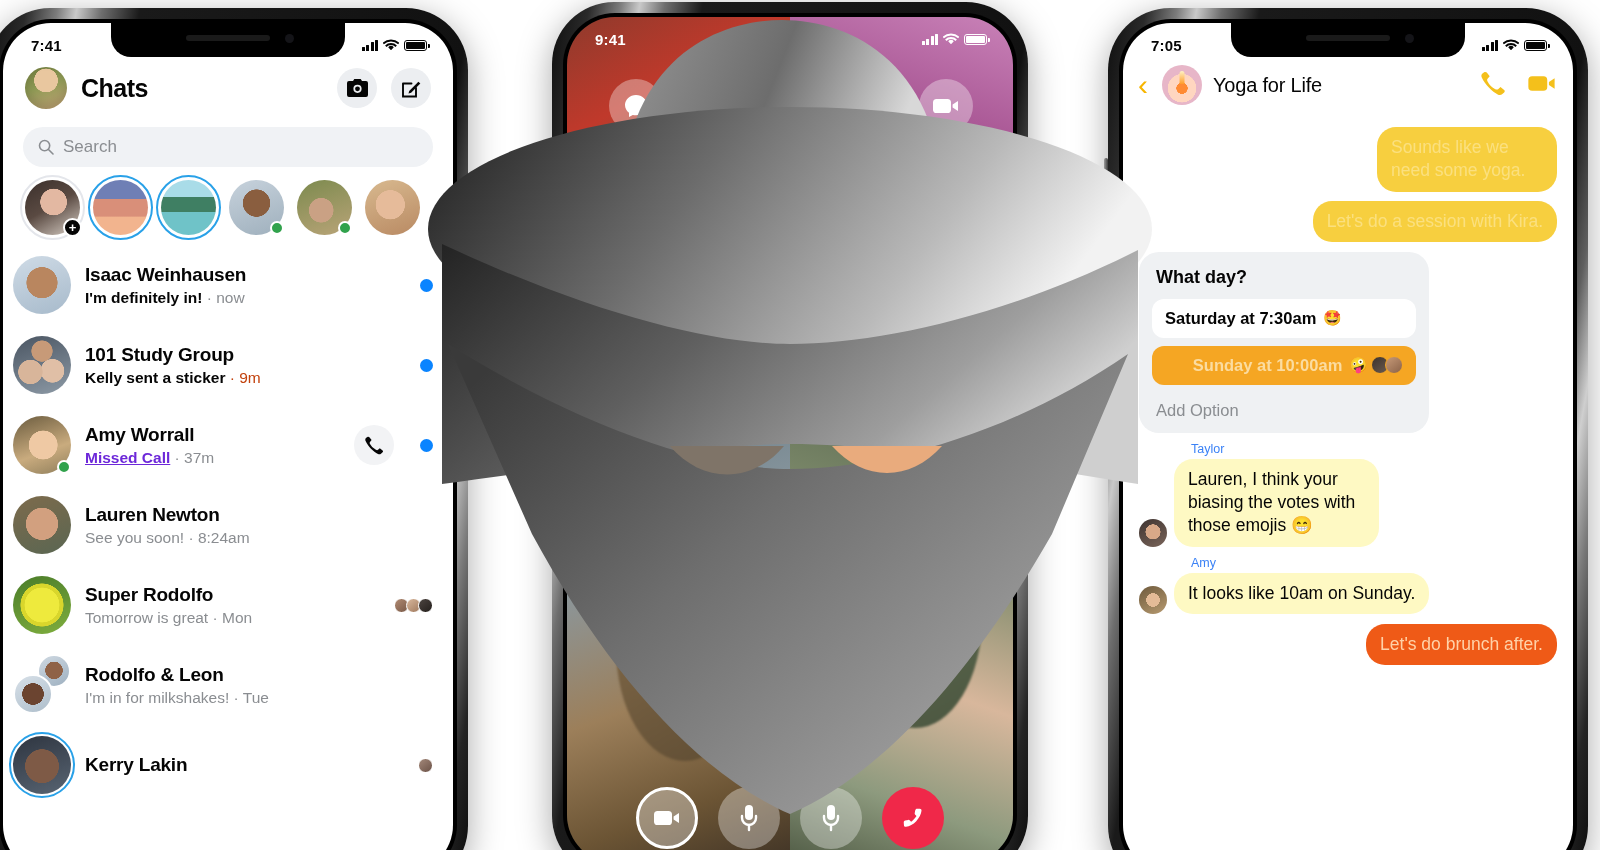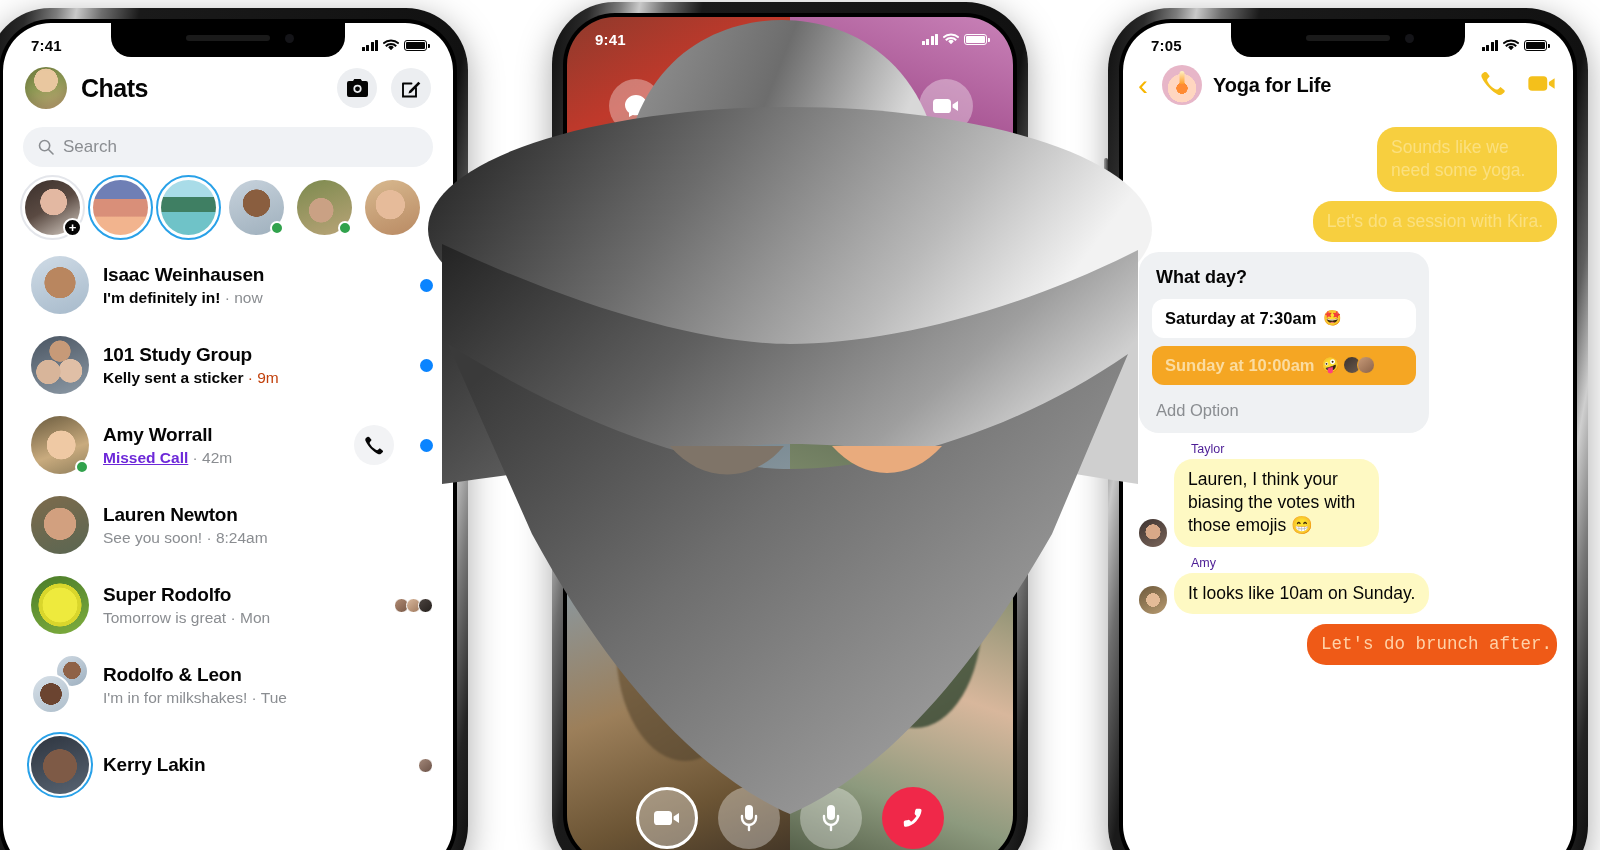--- a/index.html
+++ b/index.html
@@ -86,21 +86,21 @@
   .stories { display: flex; gap: 13px; padding: 13px 0 10px 22px; align-items: center; }
   .story { position: relative; flex: 0 0 auto; width: 55px; height: 55px; border-radius: 50%; }
   .story .ring { position:absolute; inset:-5px; border-radius:50%; border:2.5px solid #29a1e8; }
   .story .ringg { position:absolute; inset:-5px; border-radius:50%; border:2.5px solid #e4e6eb; }
   .story .pic { position:absolute; inset:0; border-radius:50%; background:#c6cbd3; overflow:hidden; }
   .plus { position:absolute; right:-2px; bottom:-2px; width:19px;height:19px;border-radius:50%;
     background:#050505; border:2px solid #fff; color:#fff; font-size:13px; line-height:15px; text-align:center; font-weight:bold;}
   .online { position:absolute; right:0px; bottom:0px; width:14px;height:14px;border-radius:50%;
     background:#31a24c; border:2.5px solid #fff; }
 
-  .chat-row { display: flex; align-items: center; gap: 14px; padding: 11px 20px 11px 28px; }
+  .chat-row { display: flex; align-items: center; gap: 14px; padding: 11px 20px 11px 10px; }
   .chat-av { position: relative; width: 58px; height: 58px; border-radius: 50%; flex:0 0 auto; overflow: visible; }
   .chat-av .inner { width:100%;height:100%;border-radius:50%;overflow:hidden; }
   .chat-meta { flex: 1; min-width: 0; }
   .chat-name { font-size: 19px; font-weight: bold; color: #050505; letter-spacing: -.2px; white-space: nowrap; }
   .chat-sub { font-size: 15.5px; color: #8a8d91; margin-top: 3px; white-space: nowrap; }
   .chat-sub.unread { color: #050505; font-weight: bold; }
   .chat-sub .missed { color: #6d28d9; font-weight: bold; text-decoration: underline; }
   .unread-dot { width: 13px; height: 13px; border-radius: 50%; background: #0a84ff; flex:0 0 auto; }
   .call-pill { width: 40px; height: 40px; border-radius: 50%; background: #f2f3f5;
     display:flex;align-items:center;justify-content:center; flex:0 0 auto; }
@@ -110,39 +110,39 @@
 
   
   .thread-header { padding: 42px 16px 8px 12px; display: flex; align-items: center; gap: 11px; }
   .back-chev { color: #f7b500; font-size: 30px; font-weight: 300; line-height: 1; padding: 0 3px; }
   .thr-avatar { width: 40px; height: 40px; border-radius: 50%; flex:0 0 auto;
     background: radial-gradient(circle at 50% 58%, #ff8a33 0 18%, #ffd6c0 19% 46%, #e7b6c8 47%),
                 linear-gradient(160deg,#f7c9b2,#e3a0b8);
     position: relative; overflow: hidden; }
   .thr-avatar::after { content:""; position:absolute; left:50%; top:14%; width:5px; height:34%;
     transform: translateX(-50%); background: linear-gradient(#fff2c4,#ff9c2b); border-radius: 3px 3px 0 0; }
-  .thr-title { font-size: 20px; font-weight: bold; color: #050505; letter-spacing:-.2px; flex: 1; }
+  .thr-title { font-size: 20px; font-weight: normal; color: #050505; letter-spacing:-.2px; flex: 1; }
   .thr-action { color: #f4c01b; flex:0 0 auto; }
 
   .thread-body { padding: 14px 16px 0 16px; }
   .msg-row { display: flex; margin-bottom: 9px; align-items: flex-end; gap: 7px; }
   .msg-row.out { justify-content: flex-end; }
   .bubble { max-width: 250px; border-radius: 19px; padding: 9px 14px; font-size: 17.5px; line-height: 1.33; }
   .bubble.in { background: #fef9c3; color: #050505; }
   .bubble.out-yellow { background: #f7cf3f; color: #fbe07f; }
   .bubble.out-orange { background: #f26522; color: #ffd2a8; }
   .bubble.out-orange2 { background: #ef5a17; color: #ffd2a8; }
-  .sender-name { font-size: 12.5px; color: #4c1d95; margin: 4px 0 3px 52px; }
+  .sender-name { font-size: 12.5px; color: #3b82f6; margin: 4px 0 3px 52px; }
   .mini-av { width: 28px; height: 28px; border-radius: 50%; flex: 0 0 auto; overflow: hidden; background:#b9b0ad; }
 
   .poll { background: #eff1f3; border-radius: 20px; padding: 13px 13px 11px 13px; width: 290px; }
   .poll-q { font-size: 18px; font-weight: bold; color: #050505; margin: 2px 2px 11px 4px; }
   .poll-opt { background: #fff; border-radius: 12px; padding: 10px 13px; font-size: 16.5px;
     font-weight: bold; color: #050505; margin-bottom: 8px; display:flex; align-items:center; gap: 7px;}
-  .poll-opt.selected { background: #f5a623; color: #fbdca0; justify-content: flex-start; }
+  .poll-opt.selected { background: #f5a623; color: #fbdca0; justify-content: flex-end; }
   .poll-opt .voters { display:flex; }
   .poll-opt .voters span { width: 18px;height:18px;border-radius:50%;display:block;margin-left:-4px;border:1.5px solid #f5a623;}
   .poll-add { font-size: 16.5px; color: #8a8d91; padding: 8px 4px 2px 4px; }
 
   
   .vc-grid { position: absolute; inset: 0; display: grid;
     grid-template-columns: 1fr 1fr; grid-template-rows: 1fr 1fr; }
   .tile { position: relative; overflow: hidden; }
   .t1 { background: linear-gradient(150deg,#8e3a2c 0%, #c0392b 22%, #6e5a42 50%, #4a5a4a 80%, #2f3a30 100%); }
   .t2 { background: linear-gradient(200deg,#c982b8 0%, #a34f8e 30%, #f0c9b4 58%, #e7b394 80%, #b9745a 100%); }
@@ -275,21 +275,21 @@
 
           <div class="chat-row">
             <div class="chat-av">
               <div class="inner" style="background:radial-gradient(circle at 52% 50%,#efc9a4 0 34%,transparent 35%),linear-gradient(160deg,#6a5b3e,#c9ab7e 60%,#8f7e5b);"></div>
               <div class="online"></div>
             </div>
             <div class="chat-meta">
               <div class="chat-name">Amy Worrall</div>
               <div class="chat-sub">
                 <span class="missed">Missed Call</span>
-                <span style="color:#8a8d91;"> · <span>42m</span></span>
+                <span style="color:#8a8d91;"> · <span>37m</span></span>
               </div>
             </div>
             <div class="call-pill">
               <svg width="19" height="19" viewBox="0 0 19 19">
                 <path d="M4.4 1.2 6.6 4 5 5.9c-.5.6-.4 1.3 0 2a13 13 0 0 0 5.9 5.9c.8.4 1.5.5 2.1 0l1.8-1.6 2.8 2.3c.6.5.6 1.2 0 1.8l-1.6 1.4c-.8.7-1.9.8-3 .3C8.4 15.7 3.1 10.4.6 5c-.5-1.1-.4-2.2.3-3L2.4 1c.7-.5 1.4-.4 2 .2z" fill="#050505"></path>
               </svg>
             </div>
             <div class="unread-dot" style="margin-left:12px;"></div>
           </div>
 
@@ -522,21 +522,21 @@
 
           <div style="margin-top:8px;">
             <div class="sender-name">Amy</div>
             <div class="msg-row">
               <div class="mini-av" style="background:radial-gradient(circle at 50% 50%,#e4bb97 0 34%,transparent 35%),linear-gradient(150deg,#6e5a3c,#b79a70);"></div>
               <div class="bubble in" style="max-width:280px;white-space:nowrap;">It looks like 10am on Sunday.</div>
             </div>
           </div>
 
           <div class="msg-row out" style="margin-top:10px;">
-            <div class="bubble out-orange2" style="max-width:250px;white-space:nowrap;font-family:Liberation Mono, monospace;">Let's do brunch after.</div>
+            <div class="bubble out-orange2" style="max-width:250px;white-space:nowrap;">Let's do brunch after.</div>
           </div>
 
         </div>
       </div>
     </div>
   </div>
 
   <svg id="ar-overlay" viewBox="0 0 740 800">
     <defs>
       <linearGradient id="gA" x1="0" y1="0" x2="1" y2="0.25">

